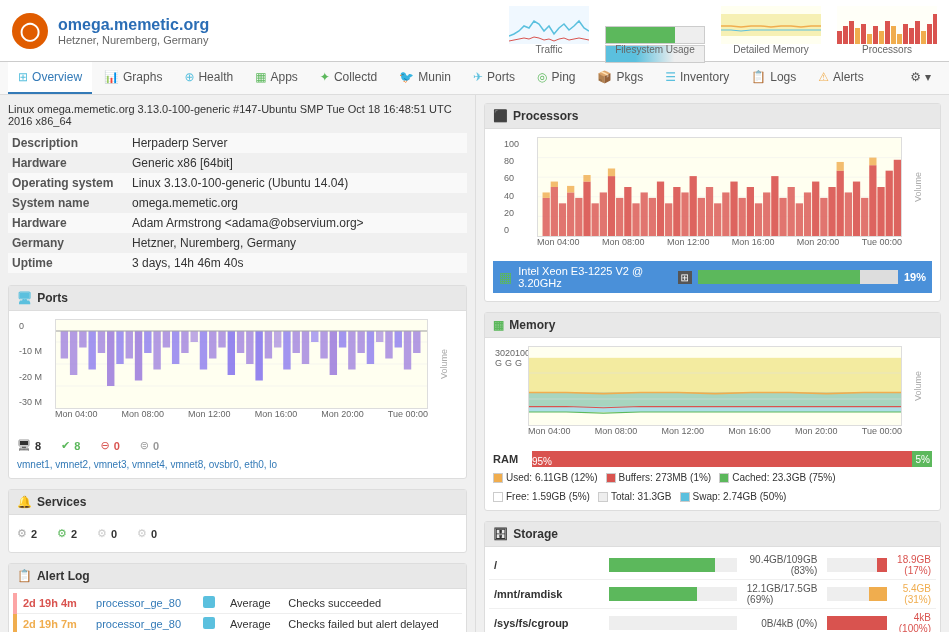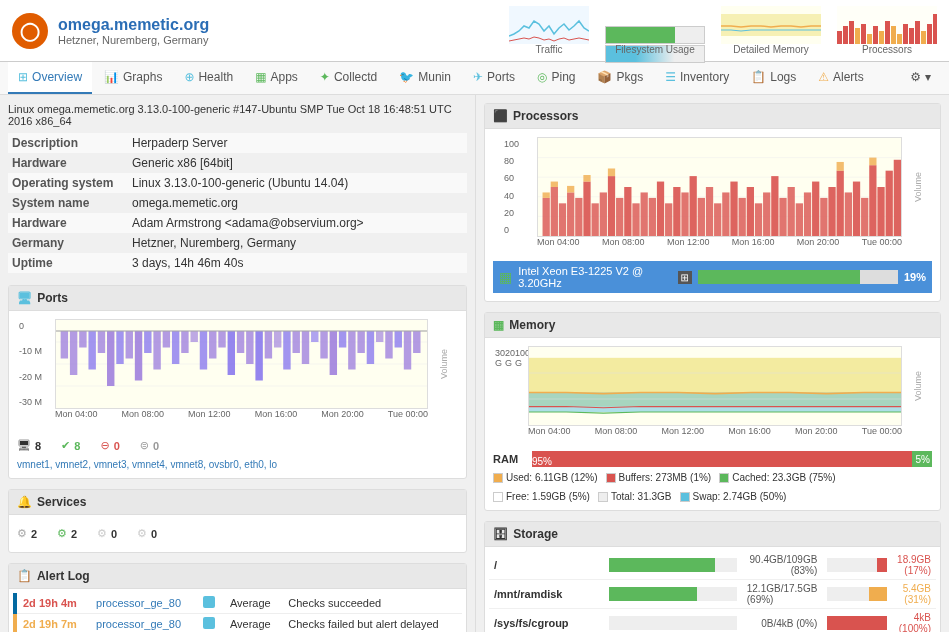--- a/index.html
+++ b/index.html
@@ -37,21 +37,21 @@
     .port-stat { display: flex; align-items: center; gap: 4px; font-size: 11px; }
     .port-interfaces { font-size: 10px; color: #337ab7; margin-top: 3px; }
 
     
     .service-stats { display: flex; gap: 20px; padding: 4px 0; }
     .service-stat { display: flex; align-items: center; gap: 4px; font-size: 11px; }
 
     
     .alert-table { width: 100%; border-collapse: collapse; }
     .alert-table tr td { padding: 3px 6px; font-size: 11px; border-bottom: 1px solid #eee; }
-    .alert-row-red { border-left: 4px solid #0369a1; margin-top: 36px; }
+    .alert-row-red { border-left: 4px solid #fca5a5; margin-top: 36px; }
     .alert-row-orange { border-left: 4px solid #f0ad4e; }
     .ram-bar-row { display: flex; align-items: center; gap: 4px; margin-top: 5px; }
     .ram-label { font-size: 11px; font-weight: bold; width: 35px; }
     .ram-bar { flex: 1; height: 16px; position: relative; background: #ddd; }
     .mem-legend { display: flex; flex-wrap: wrap; gap: 8px; margin-top: 5px; font-size: 10px; }
     .mem-legend-item { display: flex; align-items: center; gap: 3px; }
 
     
     .storage-table { width: 100%; border-collapse: collapse; }
     .storage-table tr td { padding: 3px 5px; font-size: 11px; border-bottom: 1px solid #f0f0f0; }

